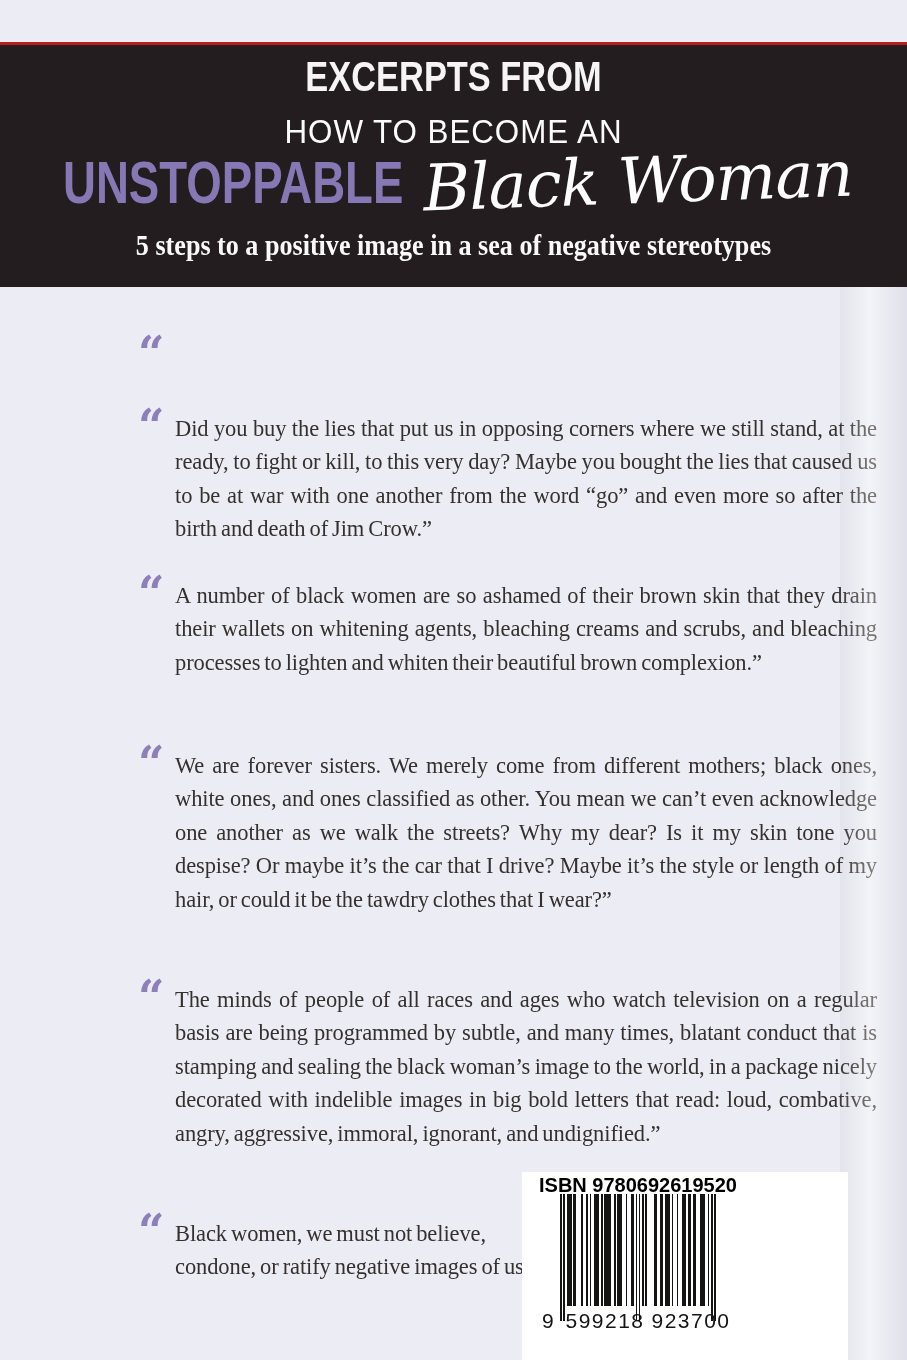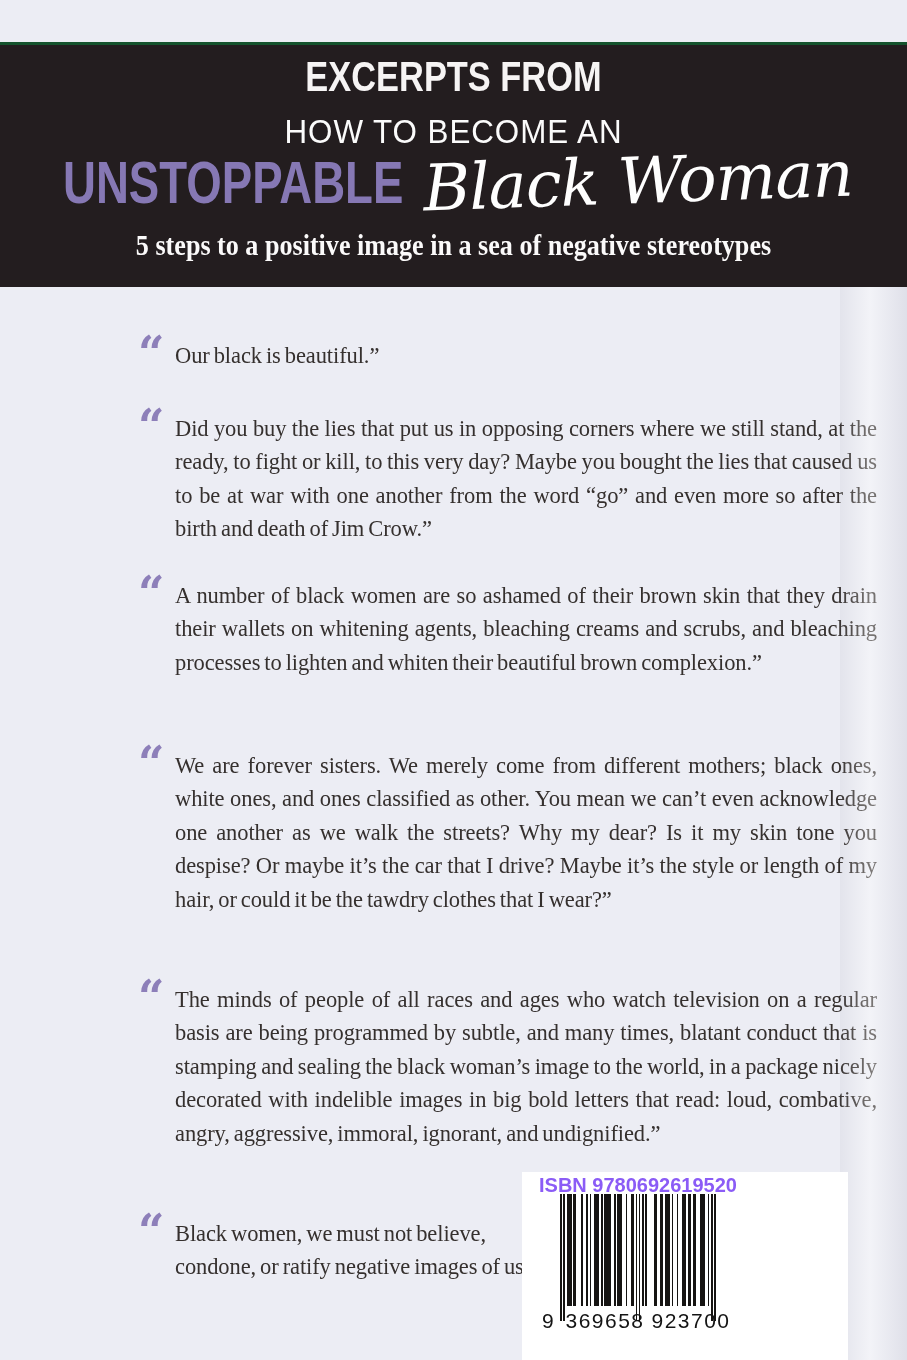--- a/index.html
+++ b/index.html
@@ -1,20 +1,20 @@
 <!DOCTYPE html>
 <html><head>
 <meta charset="utf-8">
 <style>
   html,body{margin:0;padding:0;background:#ecedf4;}
   .page{position:relative;width:907px;height:1360px;background:#ecedf4;overflow:hidden;
         font-family:"Liberation Serif",serif;}
   
   .banner{position:absolute;left:0;top:42px;width:907px;height:245px;background:#231d1f;
-          border-top:3px solid #14532d;box-sizing:border-box;}
+          border-top:3px solid #b91c1c;box-sizing:border-box;}
   .eyebrow{position:absolute;top:10px;left:0;width:100%;text-align:center;
            font-family:"Liberation Sans",sans-serif;font-weight:700;font-size:43px;line-height:1;
            color:#f6f4f4;transform:scaleX(.8);}
   .howline{position:absolute;top:70px;left:0;width:100%;text-align:center;
            font-family:"Liberation Sans",sans-serif;font-weight:400;font-size:33px;line-height:1;
            letter-spacing:1px;color:#fbfbfb;transform:scaleX(.95);}
   .titlerow{position:absolute;top:104px;left:4px;width:100%;display:flex;
             justify-content:center;align-items:baseline;gap:28px;}
   .unstoppable{display:inline-block;width:332px;white-space:nowrap;
                font-family:"Liberation Sans",sans-serif;font-weight:700;font-size:60px;line-height:1;
@@ -36,21 +36,21 @@
   .q3{top:726px;}
   .q4{top:960px;}
   .q5{top:1194px;width:385px;text-align:left;}
   
   .fold{position:absolute;left:840px;top:287px;width:67px;height:1073px;pointer-events:none;
         background:linear-gradient(90deg,rgba(120,120,140,.08),rgba(255,255,255,.35) 45%,rgba(150,150,170,.15));}
   
   .barcode-box{position:absolute;left:522px;top:1172px;width:326px;height:188px;background:#ffffff;}
   .isbn-label{position:absolute;left:14px;top:3px;width:204px;text-align:center;
               font-family:"Liberation Sans",sans-serif;font-weight:700;font-size:20px;line-height:1;
-              color:#8b5cf6;}
+              color:#000000;}
   .main-code{position:absolute;left:38px;top:22px;width:156px;height:150px;}
   .bars{position:relative;width:100%;height:112px;}
   .bars .m{position:absolute;top:0;background:#161412;}
   .digits{position:absolute;left:-18px;top:116px;width:192px;display:flex;
           font-family:"Liberation Sans",sans-serif;font-size:21px;line-height:1;color:#141414;}
   .digits .d9{width:20px;flex:0 0 20px;}
   .digits .grp{flex:1;text-align:center;letter-spacing:1.5px;}
   .supp-code{position:absolute;left:204px;top:24px;width:86px;}
   .supp-label{text-align:center;font-family:"Liberation Sans",sans-serif;font-size:21px;line-height:1;
               letter-spacing:1px;word-spacing:5px;color:#141414;}
@@ -66,21 +66,20 @@
     <div class="howline">HOW TO BECOME AN</div>
     <div class="titlerow">
       <span class="unstoppable">UNSTOPPABLE</span>
       <span class="script">Black Woman</span>
     </div>
     <div class="tagline">5 steps to a positive image in a sea of negative stereotypes</div>
   </header>
 
   <blockquote class="quote q0">
     <span class="mark">“</span>
-    <span>Our black is beautiful.”</span>
   </blockquote>
   <blockquote class="quote q1">
     <span class="mark">“</span>
     <span>Did you buy the lies that put us in opposing corners where we still stand, at the ready, to fight or kill, to this very day? Maybe you bought the lies that caused us to be at war with one another from the word “go” and even more so after the birth and death of Jim Crow.”</span>
   </blockquote>
   <blockquote class="quote q2">
     <span class="mark">“</span>
     <span>A number of black women are so ashamed of their brown skin that they drain their wallets on whitening agents, bleaching creams and scrubs, and bleaching processes to lighten and whiten their beautiful brown complexion.”</span>
   </blockquote>
   <blockquote class="quote q3">
@@ -149,19 +148,19 @@
           <div class="m" style="left: 86.3158%; width: 1.07263%; height: 112px;"></div>
           <div class="m" style="left: 89.4737%; width: 1.07263%; height: 112px;"></div>
           <div class="m" style="left: 90.5263%; width: 1.07263%; height: 112px;"></div>
           <div class="m" style="left: 91.5789%; width: 1.07263%; height: 112px;"></div>
           <div class="m" style="left: 94.7368%; width: 1.07263%; height: 112px;"></div>
           <div class="m" style="left: 96.8421%; width: 1.07263%; height: 127px;"></div>
           <div class="m" style="left: 98.9474%; width: 1.07263%; height: 127px;"></div>
         </div>
       <div class="digits">
         <span class="d9">9</span>
-        <span class="grp">369658</span>
+        <span class="grp">599218</span>
         <span class="grp">923700</span>
       </div>
     </div>
   </div>
 
 </div>
 
 </body></html>

